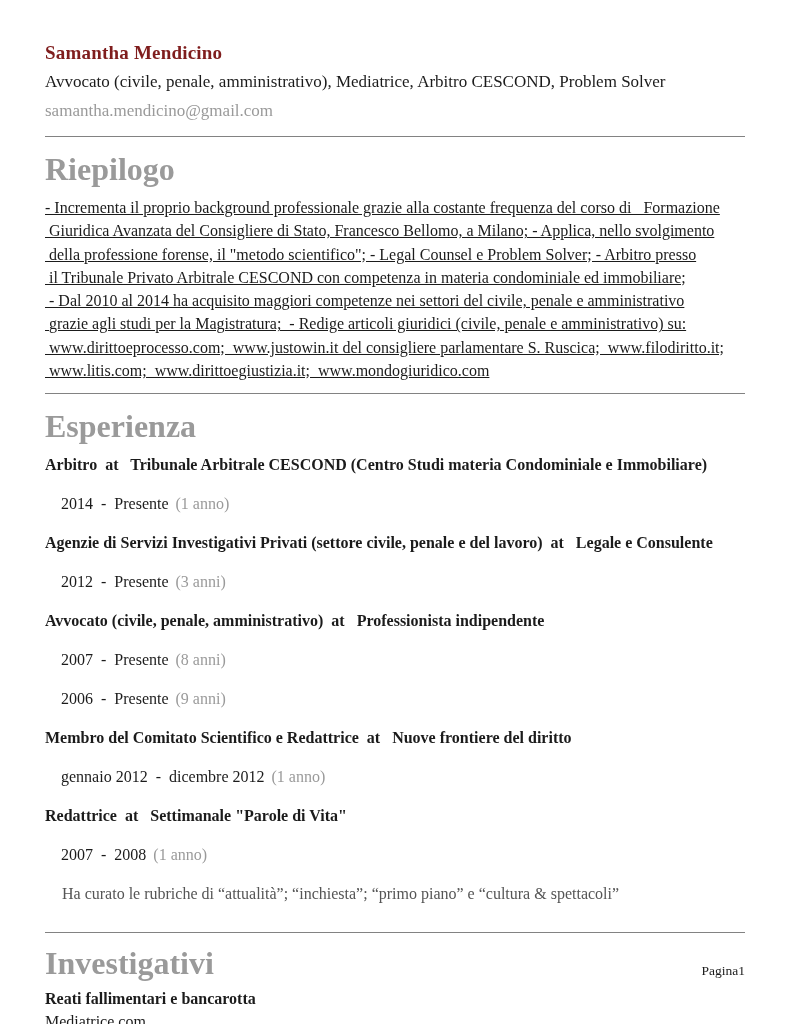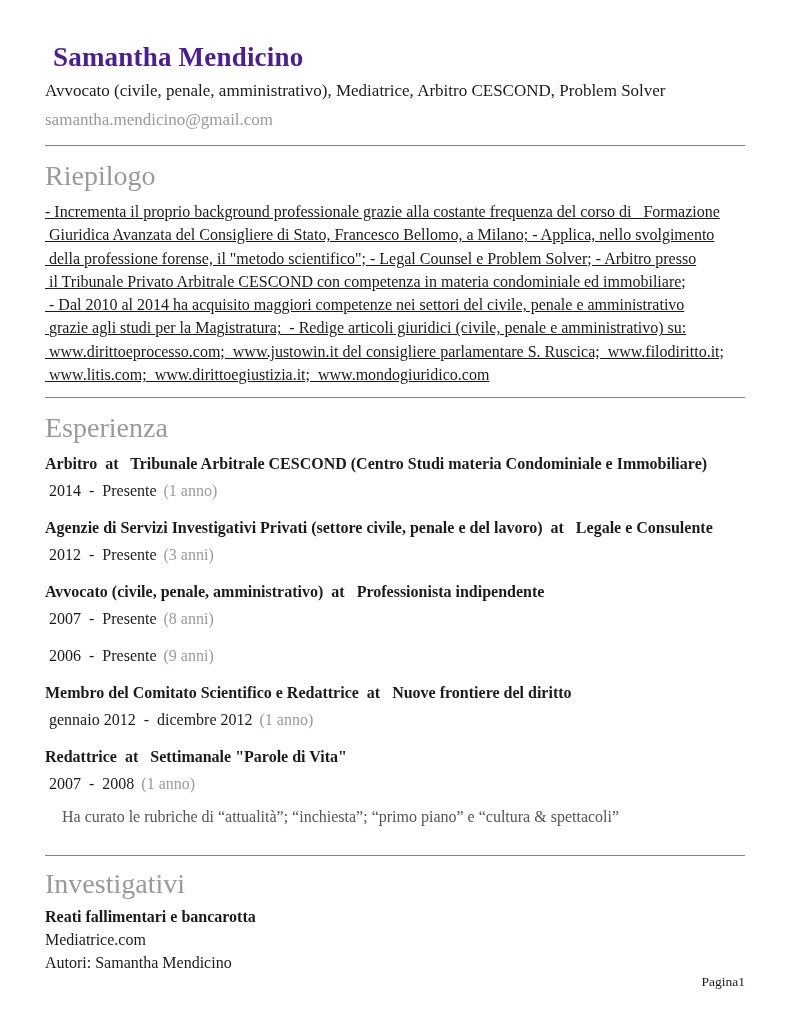--- a/index.html
+++ b/index.html
@@ -13,45 +13,45 @@
     position: relative;
     overflow: hidden;
     font-family: "Liberation Serif", serif;
     color: #1b1b1b;
   }
   .page {
     padding: 42px 46px 0 45px;
     box-sizing: border-box;
   }
   .name {
-    font-size: 27px;
+    font-size: 19px;
     font-weight: 700;
-    margin: 0 0 8px 8px;
-    color: #4c1d95;
+    margin: 0 0 8px 0;
+    color: #7f1d1d;
     letter-spacing: 0.2px;
   }
   .headline {
     font-size: 17px;
     margin: 0 0 9px 0;
     color: #1b1b1b;
   }
   .email {
     font-size: 17px;
     margin: 0 0 15px 0;
     color: #9a9a9a;
   }
   .divider {
     border: none;
     border-top: 1.5px solid #828282;
     margin: 0;
     width: 700px;
   }
   .section-title {
-    font-size: 28px;
-    font-weight: 400;
+    font-size: 32px;
+    font-weight: 700;
     color: #9a9a9a;
     margin: 14px 0 8px 0;
   }
   .summary-body {
     font-size: 16px;
     line-height: 23.3px;
     margin: 0 0 11px 0;
     white-space: pre-wrap;
     color: #1b1b1b;
     text-decoration: underline;
@@ -63,21 +63,21 @@
     font-size: 16px;
     font-weight: 700;
     line-height: 23px;
     white-space: pre;
     margin: 0;
   }
   .job-dates {
     font-size: 16px;
     line-height: 23px;
     white-space: pre;
-    margin: 4px;
+    margin: 16px;
   }
   .duration {
     color: #9a9a9a;
     margin-left: 7px;
   }
   .job-desc {
     font-size: 16px;
     line-height: 23px;
     color: #555555;
     padding-left: 17px;
@@ -97,21 +97,21 @@
     margin: 0;
   }
   .pub-line {
     font-size: 16px;
     line-height: 23px;
     margin: 0;
   }
   .page-number {
     position: absolute;
     right: 46px;
-    bottom: 34px;
+    bottom: 45px;
     font-size: 13.5px;
     color: #1b1b1b;
   }
 </style>
 </head>
 <body>
 
 <div class="page">
 
   <header>

